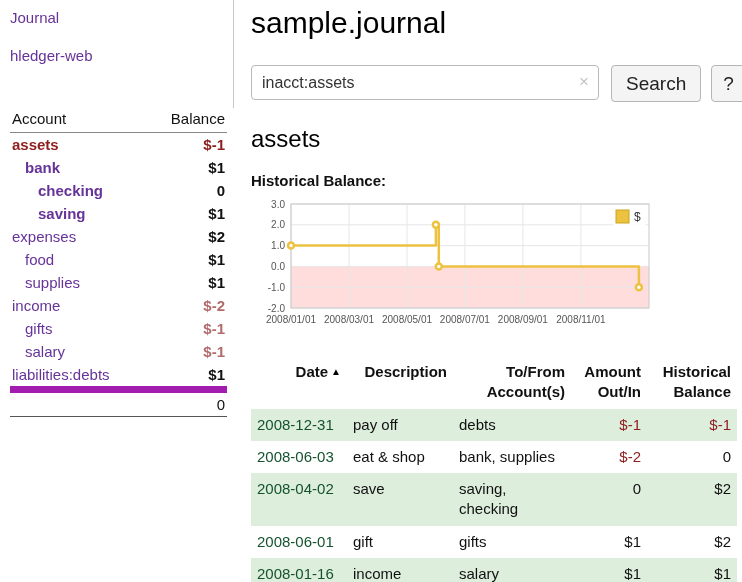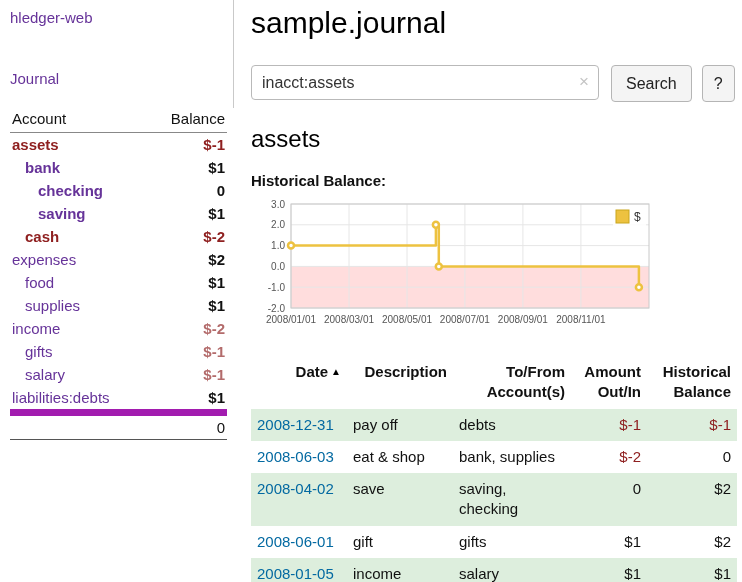--- a/index.html
+++ b/index.html
@@ -36,50 +36,50 @@
   h1.page-title { font-size:30px; font-weight:400; color:#000; margin:2px 0 25px 0; }
   .search-row { display:flex; align-items:flex-start; margin-bottom:23px; }
   .search-box { position:relative; width:348px; }
   .search-box input {
     width:100%; height:35px; font-size:16px; color:#333;
     padding:0 30px 0 10px; border:1px solid #b9b9b9; border-radius:4px;
     font-family:inherit; outline:none; background:#fff;
   }
   .clear-icon { position:absolute; right:10px; top:7px; color:#c4c4c4; font-size:17px; cursor:pointer; line-height:20px; }
   .btn {
-    height:37px; padding:0 14px; margin-left:12px; font-size:16px; font-family:inherit;
+    height:37px; padding:0 14px; margin-left:12px; font-size:19px; font-family:inherit;
     color:#222; background:#f4f4f4; border:1px solid #b5b5b5; border-radius:4px; cursor:pointer;
   }
   .btn.help { margin-left:10px; padding:0 11px; }
   h2.account-heading { font-size:24px; font-weight:400; color:#000; margin:0 0 19px 0; }
   .chart-title { font-size:15px; font-weight:bold; margin:0 0 7px 0; }
   .chart-wrap { margin:0 0 13px 2px; }
 
   
   table.register { border-collapse:collapse; table-layout:fixed; width:486px; font-size:15px; }
   .register th { font-weight:bold; text-align:right; vertical-align:top; padding:4px 6px 6px 6px; white-space:pre-line; line-height:1.35; }
   .register td { padding:6px 6px; vertical-align:top; white-space:pre-line; line-height:1.35; }
   .register th.num, .register td.num { text-align:right; }
   .register tr.green { background:#ddeedd; }
-  .date-link { color:#0369a1; cursor:pointer; }
+  .date-link { color:#14532d; cursor:pointer; }
   .neg { color:#8f2020; }
   .sort-icon { font-size:10px; margin-left:3px; vertical-align:2px; color:#000; }
   .col-date{width:96px}.col-desc{width:106px}.col-acct{width:118px}.col-amt{width:76px}.col-bal{width:90px}
 </style>
 </head>
 <body>
 
 <div class="layout">
 
   <div class="sidebar">
     <div>
-      <span class="app-title">hledger-web</span>
+      <span class="journal-link">Journal</span>
     </div>
     <div>
-      <span class="journal-link">Journal</span>
+      <span class="app-title">hledger-web</span>
     </div>
     <table class="accounts">
       <thead>
         <tr>
           <th>Account</th>
           <th class="bal-h">Balance</th>
         </tr>
       </thead>
       <tbody>
           <tr>
@@ -90,24 +90,20 @@
             <td style="padding-left: 15px; margin-top: 48px;"><span class="acc-link style-purple bold">bank</span></td>
             <td class="bal style-plain">$1</td>
           </tr>
           <tr>
             <td style="padding-left: 28px;"><span class="acc-link style-purple bold">checking</span></td>
             <td class="bal style-plain">0</td>
           </tr>
           <tr>
             <td style="padding-left: 28px;"><span class="acc-link style-purple bold">saving</span></td>
             <td class="bal style-plain">$1</td>
-          </tr>
-          <tr>
-            <td style="padding-left: 15px;"><span class="acc-link style-neg-strong bold">cash</span></td>
-            <td class="bal style-neg-strong">$-2</td>
           </tr>
           <tr>
             <td style="padding-left: 2px;"><span class="acc-link style-purple">expenses</span></td>
             <td class="bal style-plain">$2</td>
           </tr>
           <tr>
             <td style="padding-left: 15px;"><span class="acc-link style-purple">food</span></td>
             <td class="bal style-plain">$1</td>
           </tr>
           <tr>
@@ -231,21 +227,21 @@
             <td class="num">$2</td>
           </tr>
           <tr class="">
             <td><span class="date-link">2008-06-01</span></td>
             <td class="">gift</td>
             <td class="">gifts</td>
             <td class="num">$1</td>
             <td class="num">$2</td>
           </tr>
           <tr class="green">
-            <td><span class="date-link">2008-01-05</span></td>
+            <td><span class="date-link">2008-01-16</span></td>
             <td class="">income</td>
             <td class="">salary</td>
             <td class="num">$1</td>
             <td class="num">$1</td>
           </tr>
         </tbody>
     </table>
   </div>
 </div>
 

